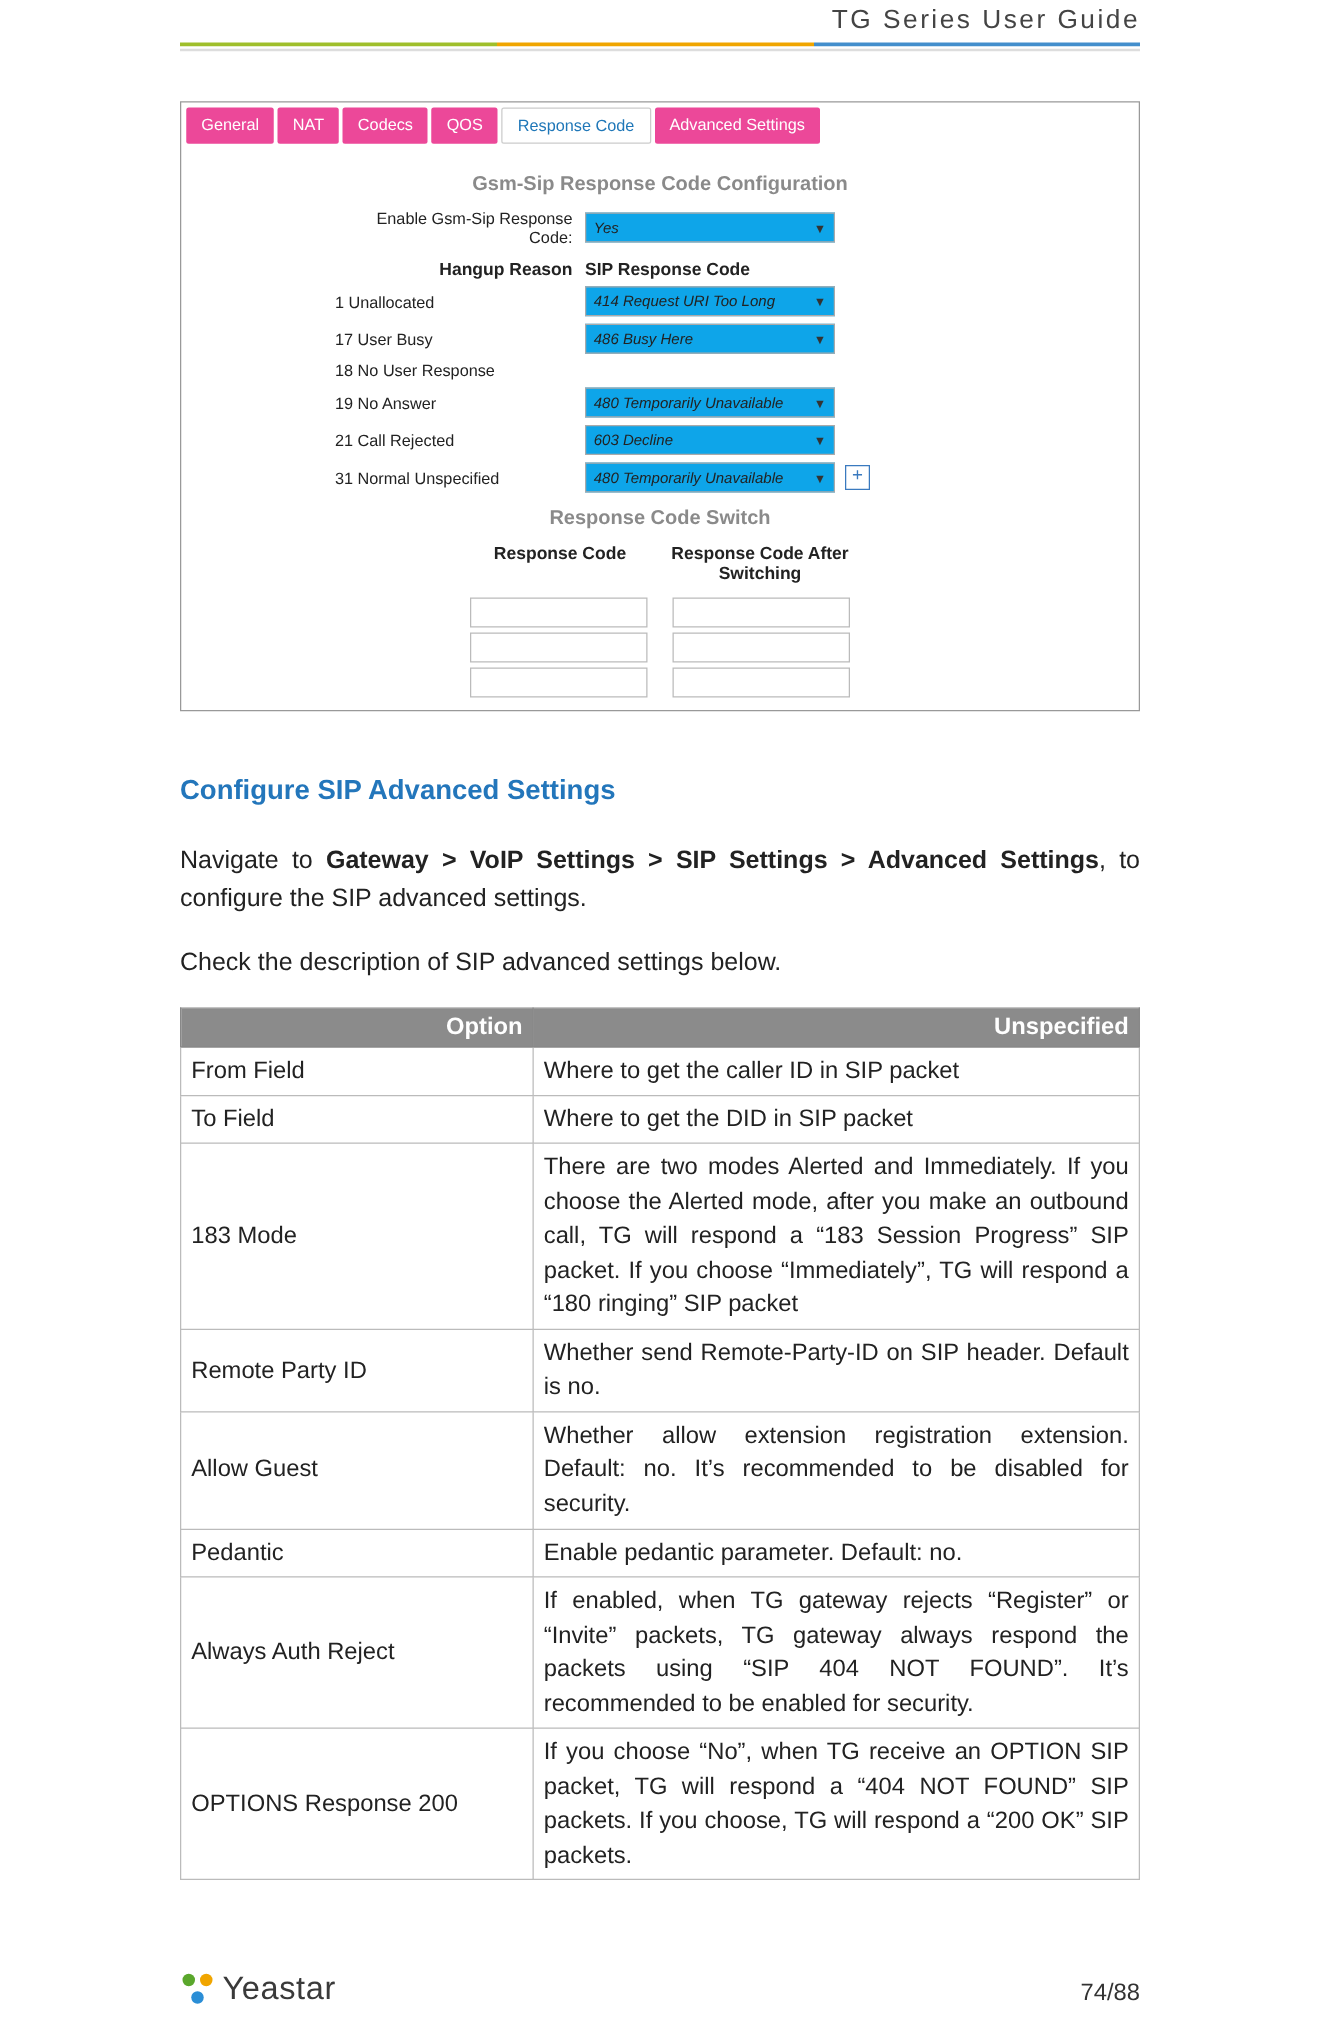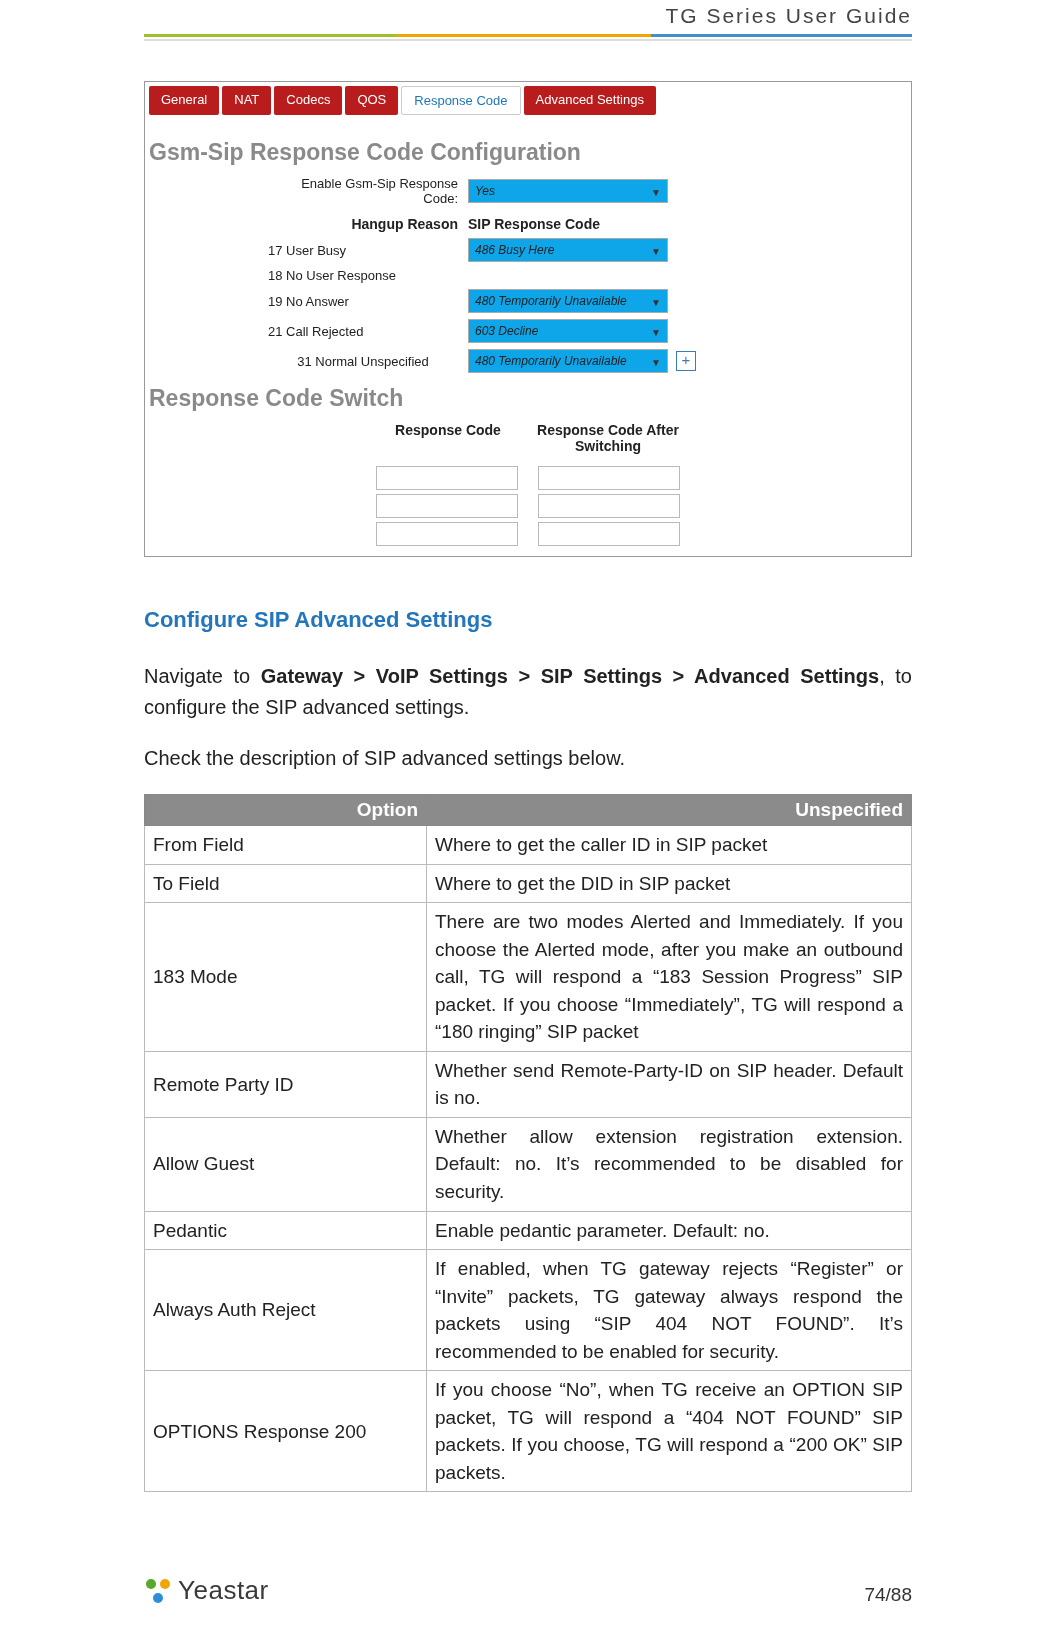--- a/index.html
+++ b/index.html
@@ -3,23 +3,23 @@
 <meta charset="utf-8">
 <style>
   html,body{margin:0;padding:0;background:#fff;font-family:Arial,Helvetica,sans-serif;color:#222;}
   .page{width:888px;min-height:1626px;margin:0 auto;position:relative;box-sizing:border-box;padding:0 60px;}
   .top-rule{height:3px;background:linear-gradient(to right,#9fbf2b 0,#9fbf2b 33%,#f0a500 33%,#f0a500 66%,#438ecc 66%,#438ecc 100%);margin-bottom:2px;}
   .header-title{text-align:right;font-size:21px;letter-spacing:2px;color:#444;padding:4px 0 6px;}
   .hr2{height:2px;background:#ddd;margin-bottom:40px;}
   
   .shot{border:1px solid #999;padding:4px 4px 6px 4px;margin:0 0 50px 0;}
   .tabs{display:flex;gap:3px;margin-bottom:24px;}
-  .tab{background:#b91c1c;color:#fff;font-size:13px;padding:6px 12px;border-radius:2px;}
+  .tab{background:#ec4899;color:#fff;font-size:13px;padding:6px 12px;border-radius:2px;}
   .tab.active{background:#fff;color:#1f77b8;border:1px solid #ccc;}
-  .section-title{color:#8a8a8a;font-weight:bold;font-size:23px;text-align:left;margin:12px 0 10px;}
+  .section-title{color:#8a8a8a;font-weight:bold;font-size:16px;text-align:center;margin:12px 0 10px;}
   .cfg{width:520px;margin:0 auto;font-size:14px;color:#222;}
   .cfg-row{display:flex;align-items:center;margin:6px 0;}
   .cfg-row .lbl{width:190px;text-align:right;padding-right:10px;font-size:13px;}
   .cfg-row .val{flex:1;}
   .sel{width:200px;border:1px solid #aaa;height:24px;font-size:12px;padding:2px 18px 2px 6px;background:#0ea5e9;position:relative;box-sizing:border-box;line-height:18px;font-style:italic;}
   .sel::after{content:"▼";position:absolute;right:6px;top:4px;font-size:10px;color:#333;}
   .hd-row{display:flex;font-weight:bold;font-size:14px;margin:10px 0 4px;}
   .hd-row .c1{width:190px;text-align:right;padding-right:10px;}
   .hd-row .c2{flex:1;}
   .plus{display:inline-block;width:18px;height:18px;border:1px solid #3a7abf;color:#3a7abf;text-align:center;line-height:16px;font-size:15px;margin-left:8px;}
@@ -74,20 +74,26 @@
         <div class="val">
             <div class="sel">Yes</div>
           </div>
       </div>
       <div class="hd-row">
         <div class="c1">Hangup Reason</div>
         <div class="c2">SIP Response Code</div>
       </div>
       <div id="code-rows">
           <div class="cfg-row">
+            <div class="lbl" style="text-align:left;padding-left:0;">1 Unallocated</div>
+            <div class="val" style="display:flex;align-items:center;">
+              <div class="sel">414 Request URI Too Long</div>
+            </div>
+          </div>
+          <div class="cfg-row">
             <div class="lbl" style="text-align:left;padding-left:0;">17 User Busy</div>
             <div class="val" style="display:flex;align-items:center;">
               <div class="sel">486 Busy Here</div>
             </div>
           </div>
           <div class="cfg-row">
             <div class="lbl" style="text-align:left;padding-left:0;">18 No User Response</div>
           </div>
           <div class="cfg-row">
             <div class="lbl" style="text-align:left;padding-left:0;">19 No Answer</div>
@@ -95,21 +101,21 @@
               <div class="sel">480 Temporarily Unavailable</div>
             </div>
           </div>
           <div class="cfg-row">
             <div class="lbl" style="text-align:left;padding-left:0;">21 Call Rejected</div>
             <div class="val" style="display:flex;align-items:center;">
               <div class="sel">603 Decline</div>
             </div>
           </div>
           <div class="cfg-row">
-            <div class="lbl" style="text-align:center;padding-left:0;">31 Normal Unspecified</div>
+            <div class="lbl" style="text-align:left;padding-left:0;">31 Normal Unspecified</div>
             <div class="val" style="display:flex;align-items:center;">
               <div class="sel">480 Temporarily Unavailable</div>
               <span class="plus">+</span>
             </div>
           </div>
         </div>
     </div>
 
     <div class="section-title">Response Code Switch</div>
     <div class="switch-tbl">

